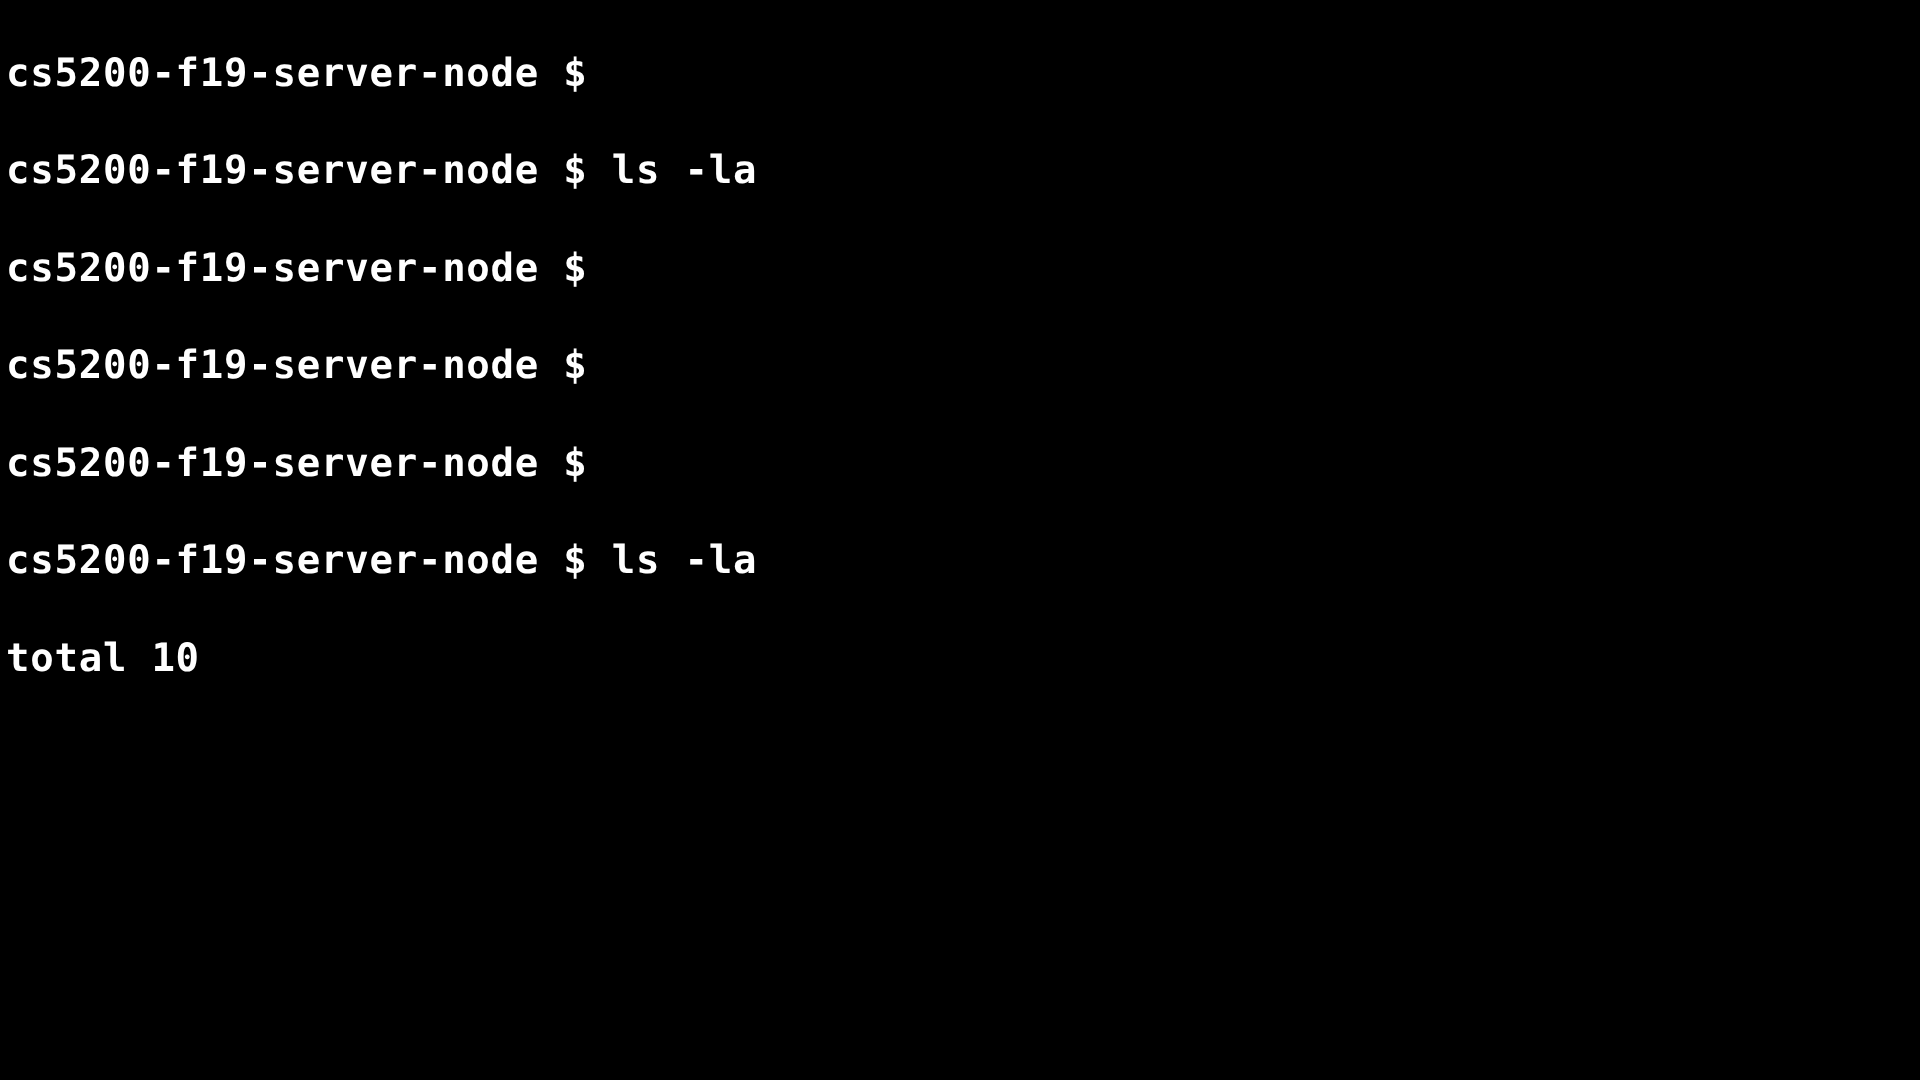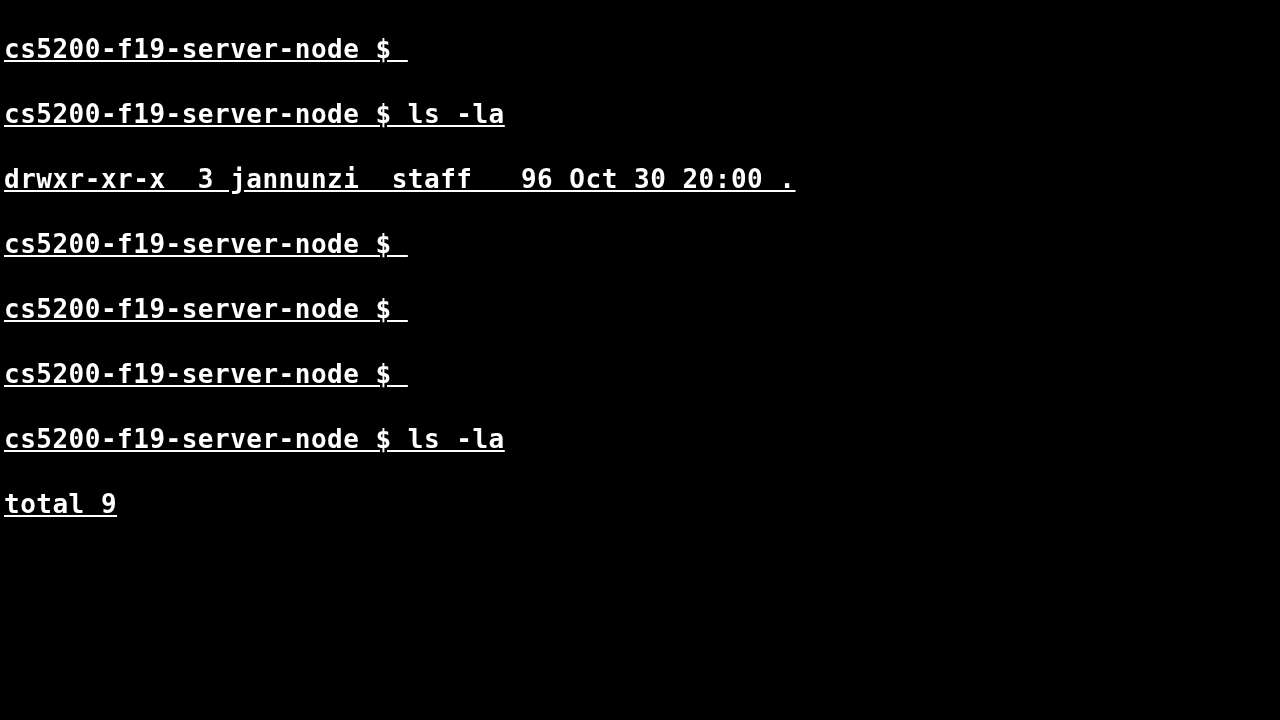--- a/index.html
+++ b/index.html
@@ -18,35 +18,33 @@
       overflow: hidden;
       width: 1280px;
       height: 720px;
       letter-spacing: 0.5px;
     }
     .terminal {
       white-space: pre;
     }
     .line {
       display: block;
-      text-decoration: underline;
     }
   </style>
 </head>
 <body>
 
 <div class="terminal">
 <span class="line">cs5200-f19-server-node $ </span>
 <span class="line">cs5200-f19-server-node $ ls -la</span>
-<span class="line">drwxr-xr-x  3 jannunzi  staff   96 Oct 30 20:00 .</span>
 <span class="line">cs5200-f19-server-node $ </span>
 <span class="line">cs5200-f19-server-node $ </span>
 <span class="line">cs5200-f19-server-node $ </span>
 <span class="line">cs5200-f19-server-node $ ls -la</span>
-<span class="line">total 9</span>
+<span class="line">total 10</span>
 
 
 
 
 
 
 
 
 
 

